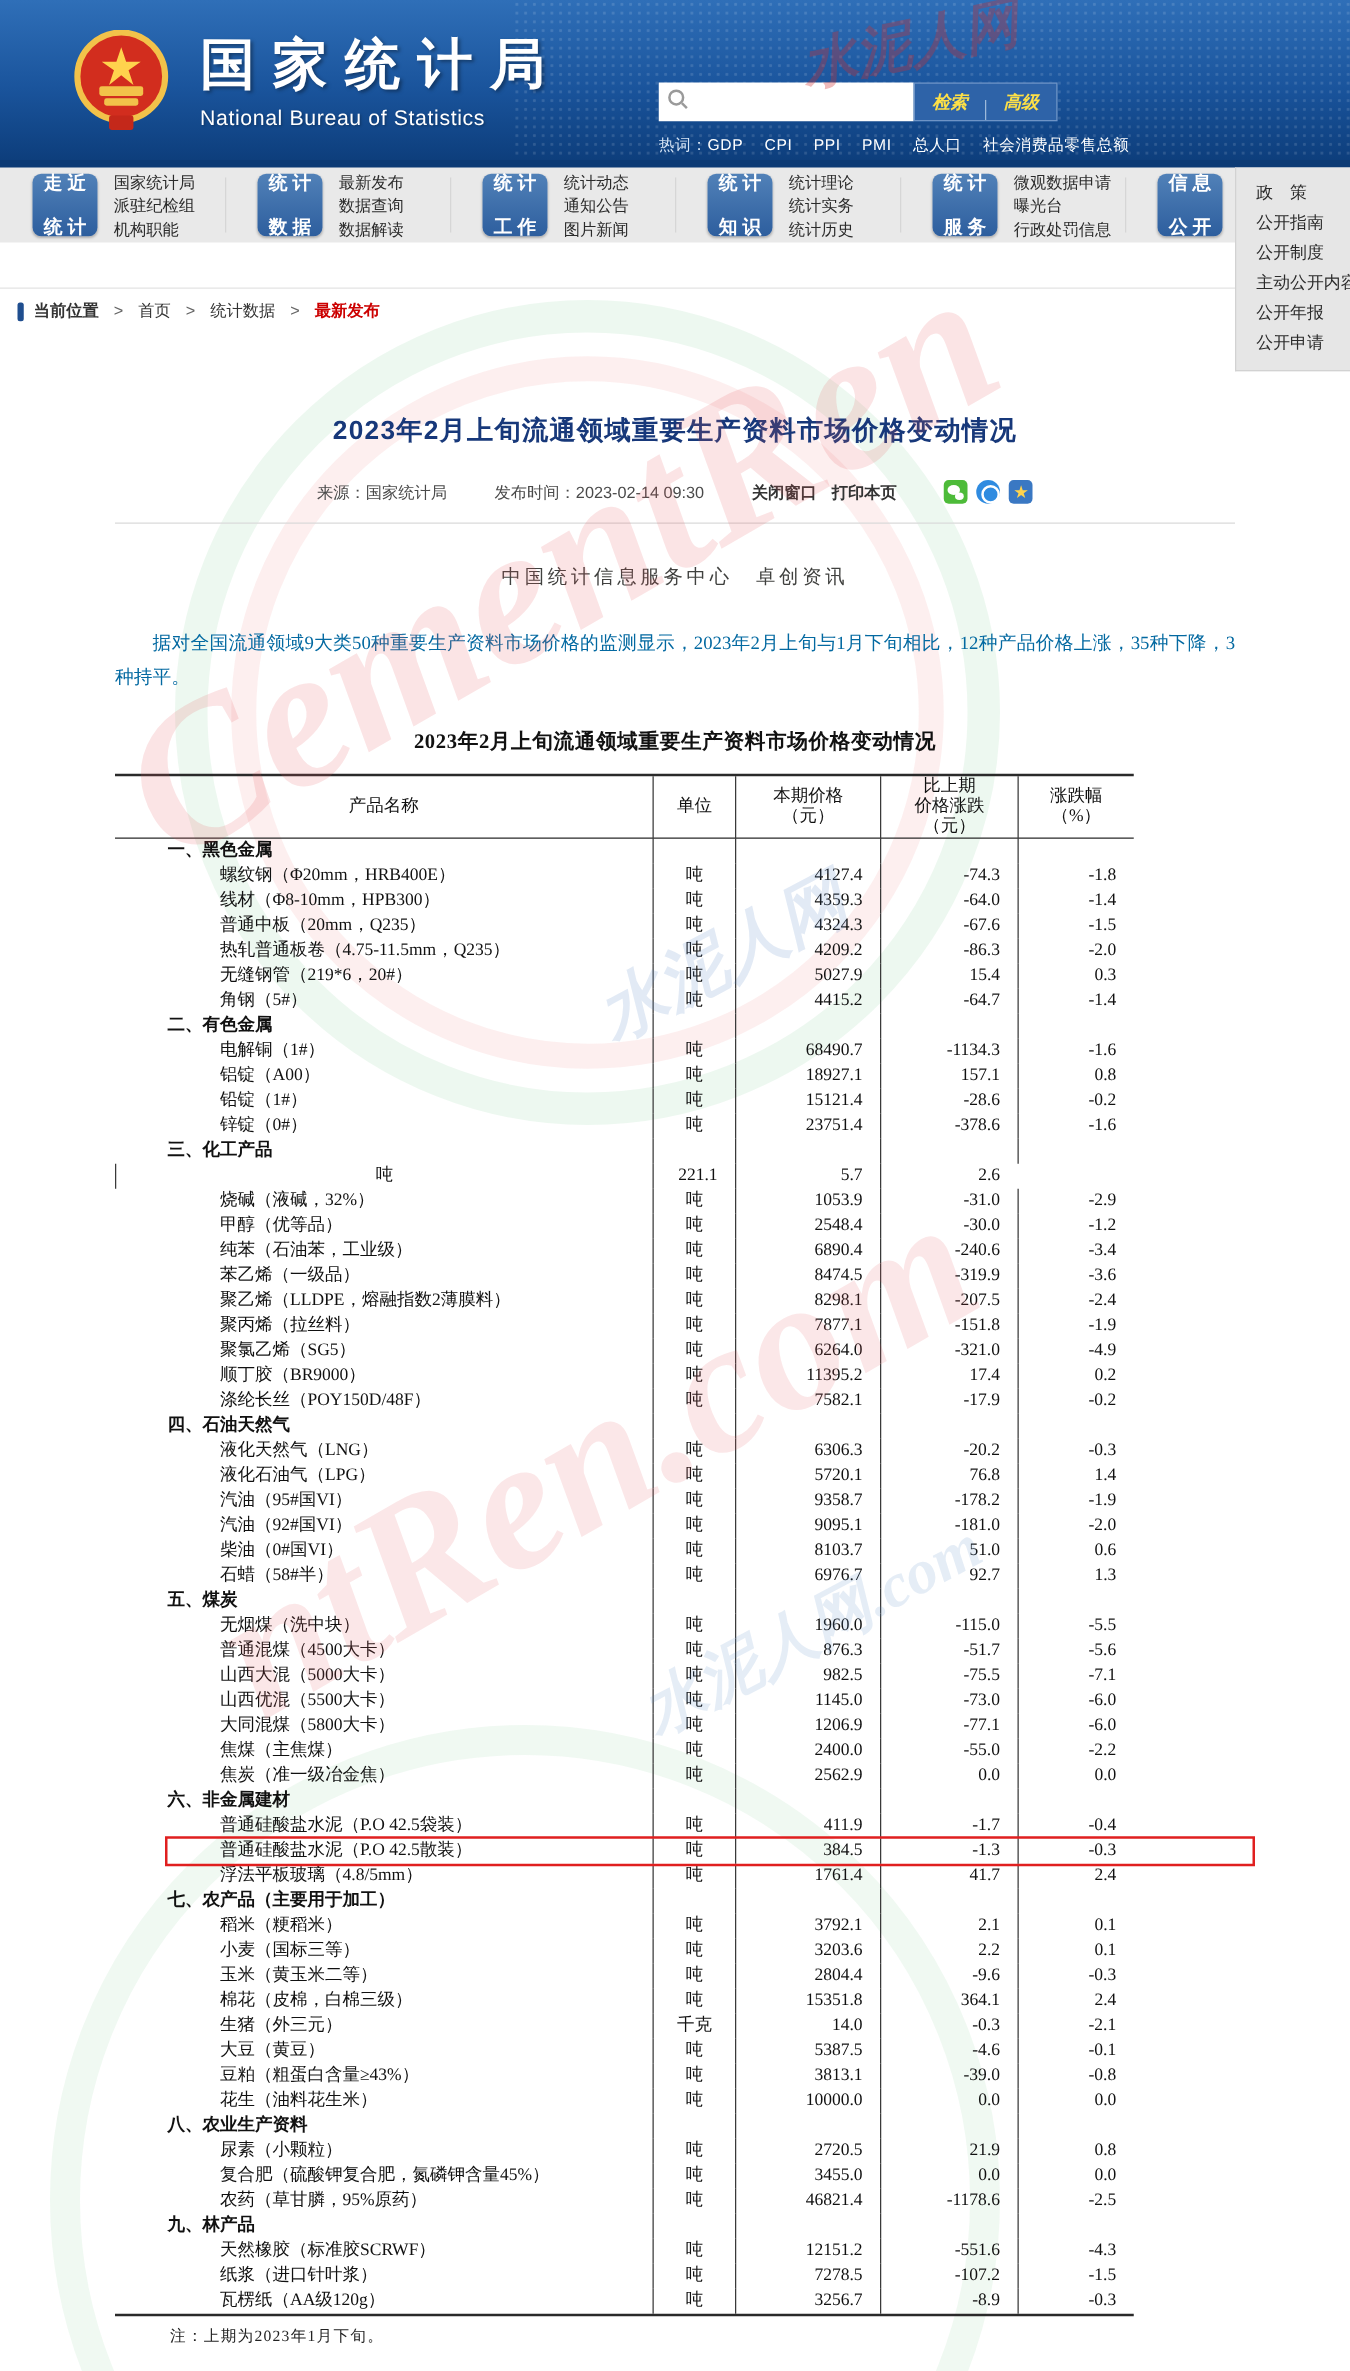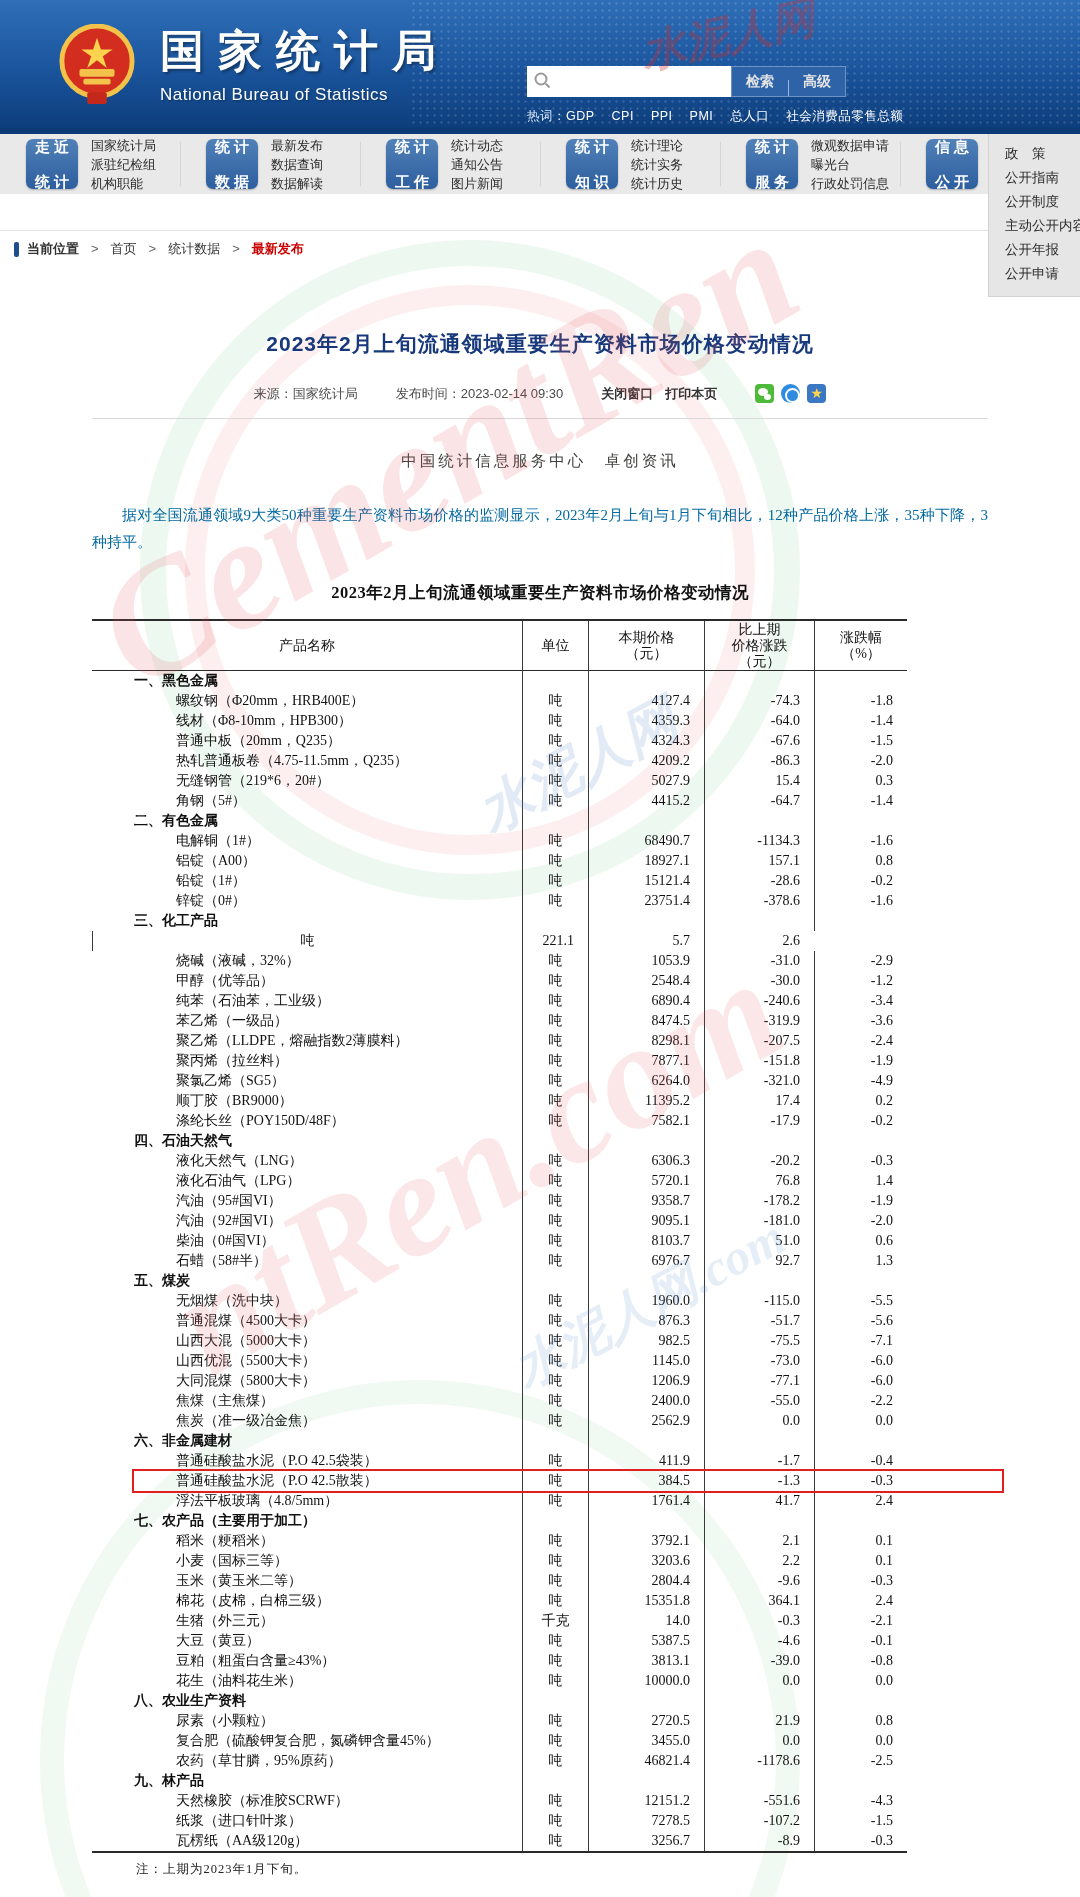--- a/index.html
+++ b/index.html
@@ -10,21 +10,21 @@
   .site-header { position:relative; height:128px; background:linear-gradient(180deg,#2f6fb8 0%,#1a549c 55%,#0d3e7c 100%); }
   .site-header::after { content:""; position:absolute; right:0; top:0; width:62%; height:100%;
     background:radial-gradient(circle, rgba(255,255,255,.13) 1px, transparent 1.5px); background-size:7px 7px; pointer-events:none; }
   .emblem { position:absolute; left:58px; top:24px; width:78px; height:84px; }
   .title-block { position:absolute; left:160px; top:22px; color:#fff; }
   .site-title { font-size:44px; font-weight:bold; letter-spacing:14px; text-shadow:2px 2px 3px rgba(0,0,0,.35); }
   .site-subtitle { font-size:17px; margin-top:4px; letter-spacing:.5px; text-shadow:1px 1px 2px rgba(0,0,0,.3); }
   .search-wrap { position:absolute; left:527px; top:66px; display:flex; z-index:3; }
   .search-box { display:flex; align-items:center; width:204px; height:31px; background:#fff; padding-left:6px; }
   .search-box input { border:none; outline:none; flex:1; height:100%; font-size:13px; background:transparent; }
-  .search-btns { display:flex; align-items:flex-end; height:31px; background:#2e63a8; border:1px solid #6e94c6; color:#e5e5e5; font-size:14px; font-weight:bold; }
+  .search-btns { display:flex; align-items:flex-end; height:31px; background:#2e63a8; border:1px solid #6e94c6; color:#fde047; font-size:14px; font-weight:bold;font-style:italic; }
   .search-btns .sbtn { padding:0 14px; cursor:pointer; line-height:29px; }
   .search-btns .vdiv { width:1px; height:16px; background:#9db9da; }
   .hot-words { position:absolute; left:527px; top:108px; color:#ffffff; font-size:12.5px; letter-spacing:.5px; z-index:3; }
   .hot-words .hw-label { color:#d8e6f6;margin-top:41px; }
   .hot-words .hw { margin-right:17px; cursor:pointer; }
 
   
   .main-nav { position:relative; height:66px; background:#e9e9e9; border-top:6px solid #0c3a74; display:flex; z-index:2; }
   .nav-group { width:180px; display:flex; align-items:center; padding-left:26px; position:relative; }
   .nav-group + .nav-group::before { content:""; position:absolute; left:0; top:8px; bottom:8px; width:1px; background:#d6d6d6; }

